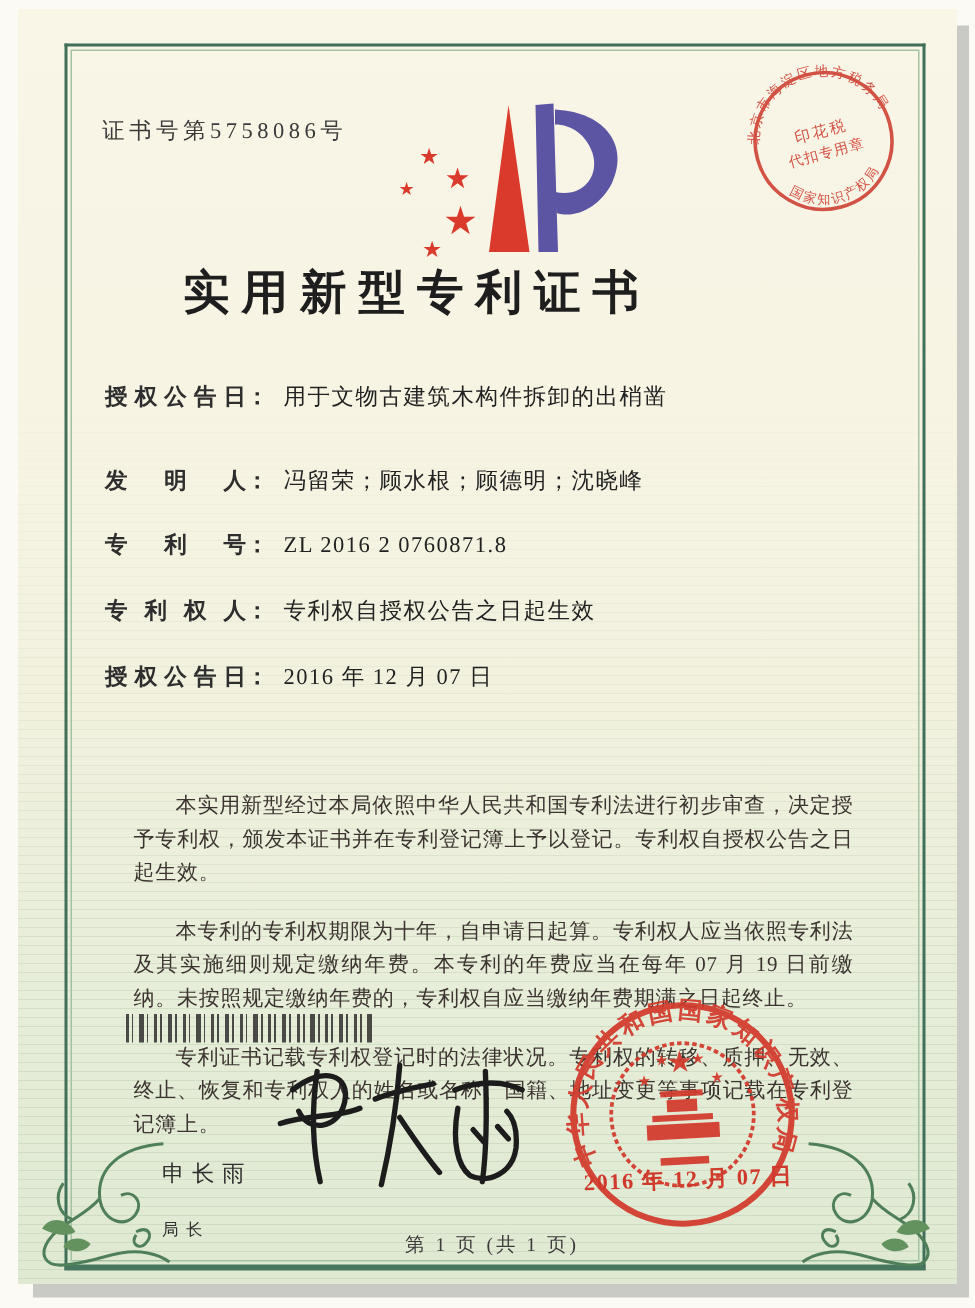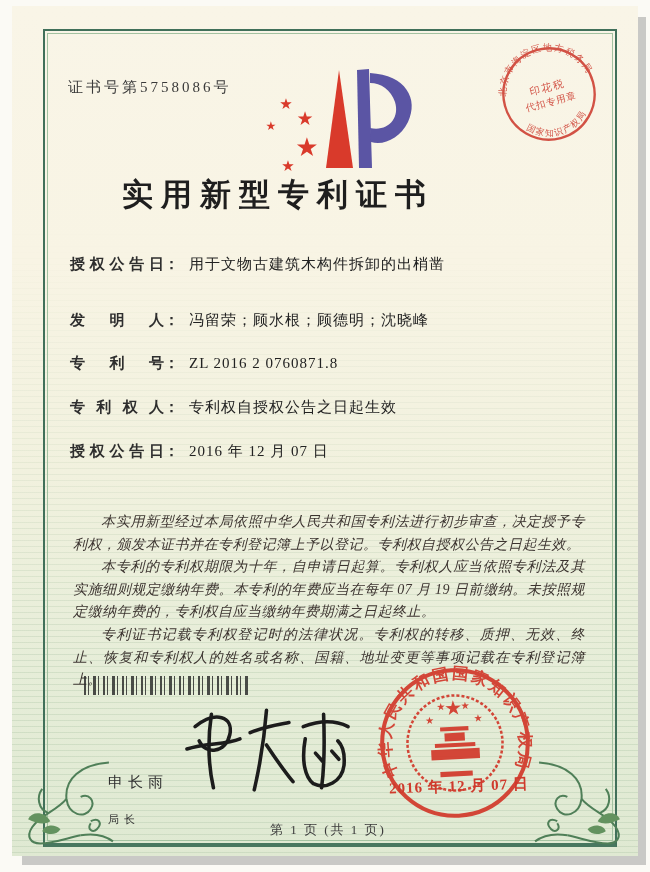--- a/index.html
+++ b/index.html
@@ -51,21 +51,21 @@
   .f-label{
     display:inline-block;width:94px;text-align:justify;text-align-last:justify;
     -moz-text-align-last:justify;vertical-align:top;font-weight:600;color:#2e2e2e;
   }
   .f-colon{display:inline-block;margin:0 2px 0 0;font-weight:600;color:#2e2e2e;}
   .f-value{display:inline-block;margin-left:8px;letter-spacing:1px;color:#222;}
   .paras{
     position:absolute;left:61px;top:505px;width:512px;
     font-size:14px;line-height:22.6px;color:#3c3430;text-align:justify;letter-spacing:.5px;
   }
-  .paras p{margin:0;text-indent:2em;font-style:italic;}
+  .paras p{margin:16px;text-indent:2em;}
   .barcode{
     position:absolute;left:72px;top:670px;width:165px;height:19px;
     background-image:repeating-linear-gradient(90deg,
       #2e2e2e 0 2px, transparent 2px 4px,
       #2e2e2e 4px 5px, transparent 5px 9px,
       #2e2e2e 9px 12px, transparent 12px 14px,
       #2e2e2e 14px 15px, transparent 15px 19px);
     opacity:.85;
   }
   .signer-title{position:absolute;left:96px;top:777px;font-size:11px;letter-spacing:5px;color:#303030;margin-top:29px;}

